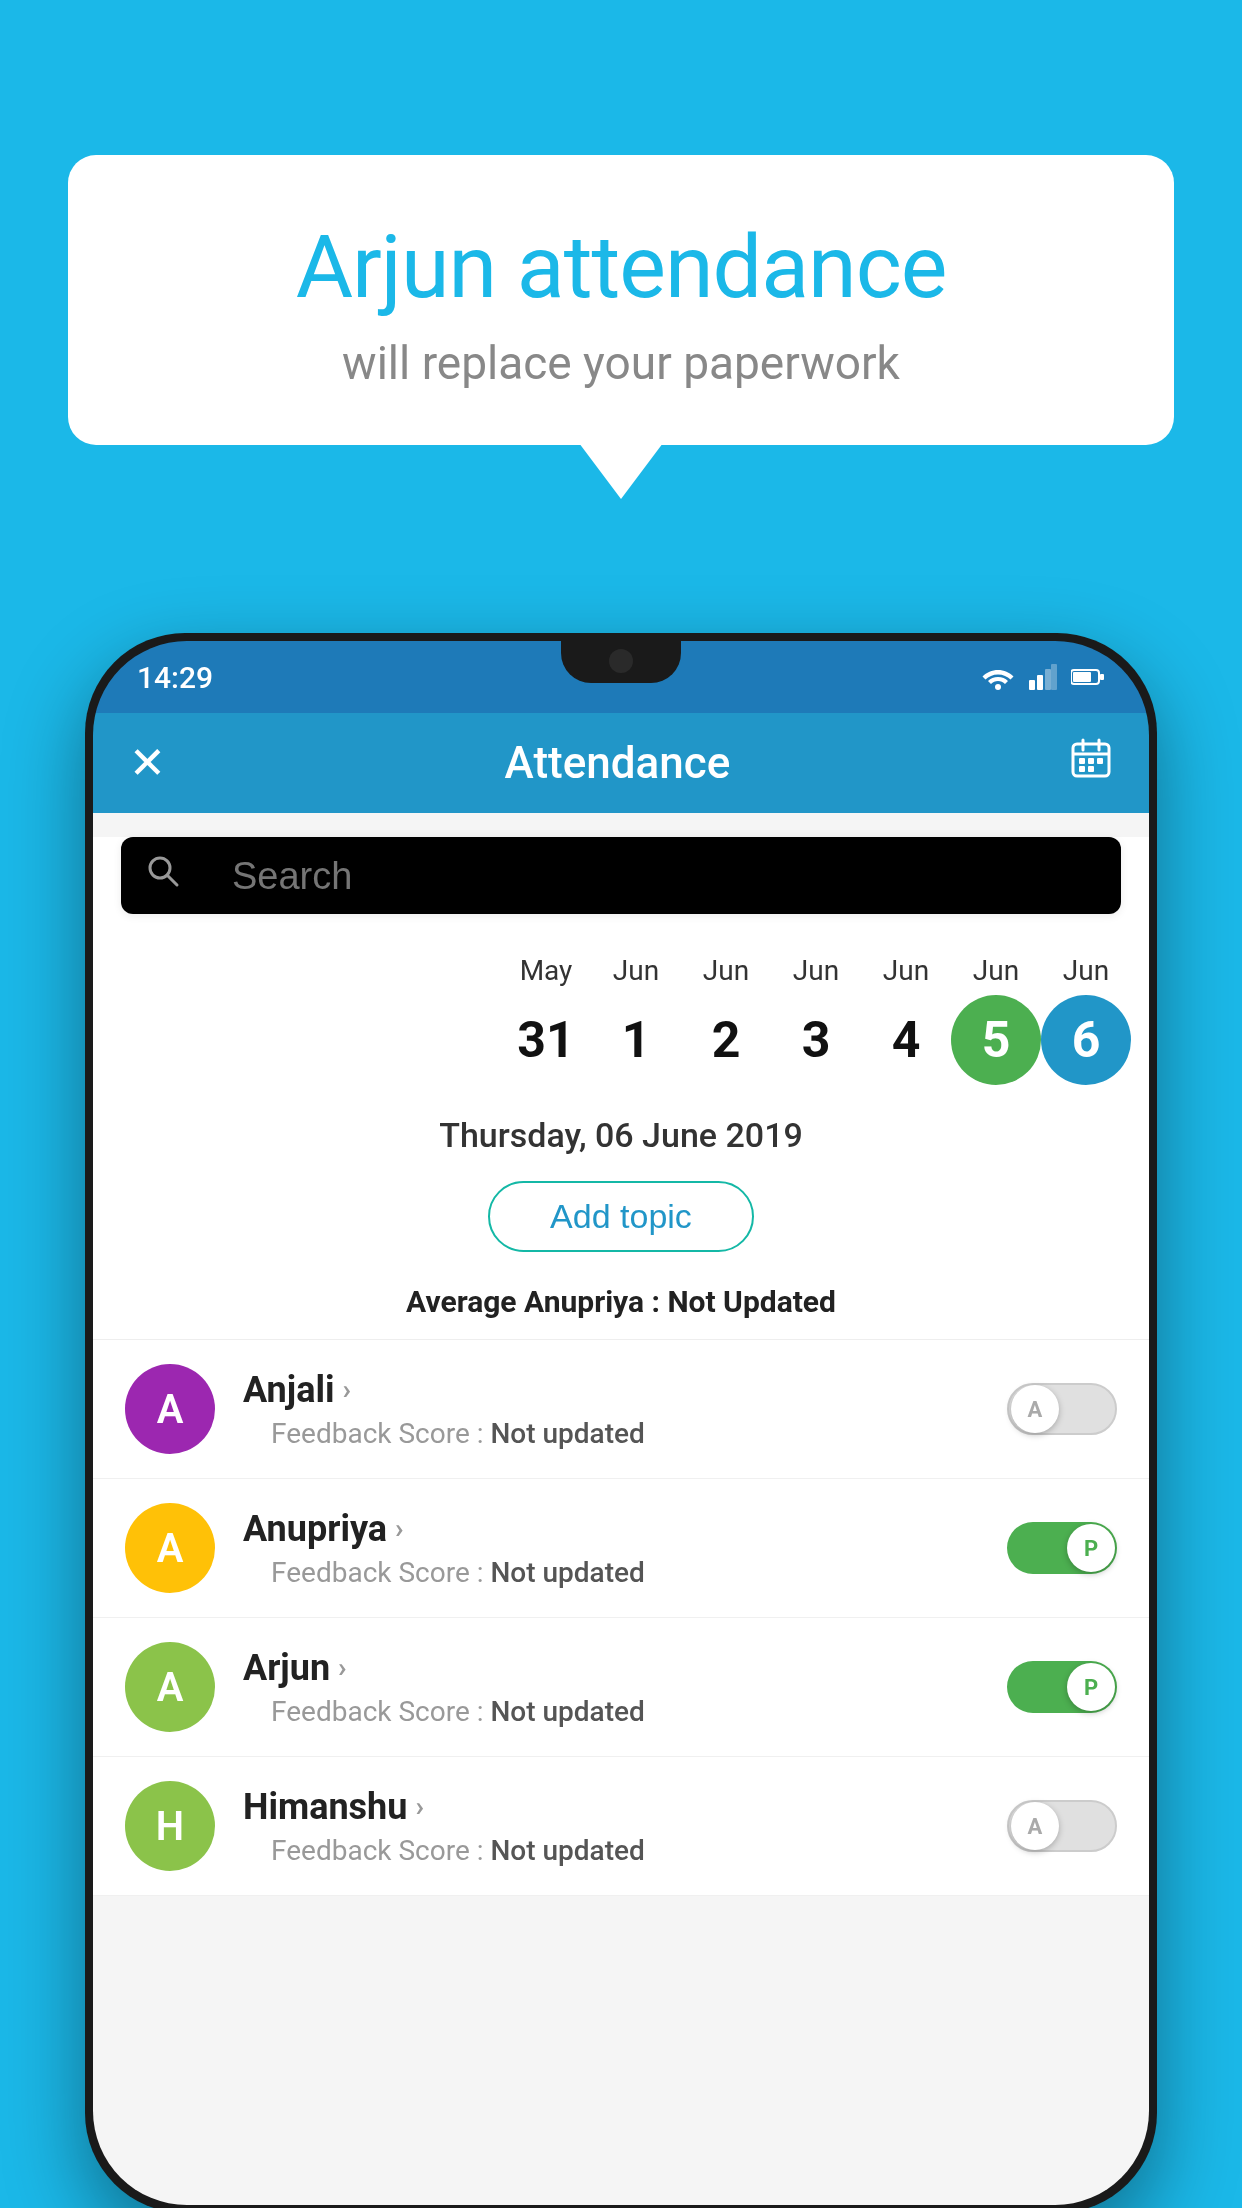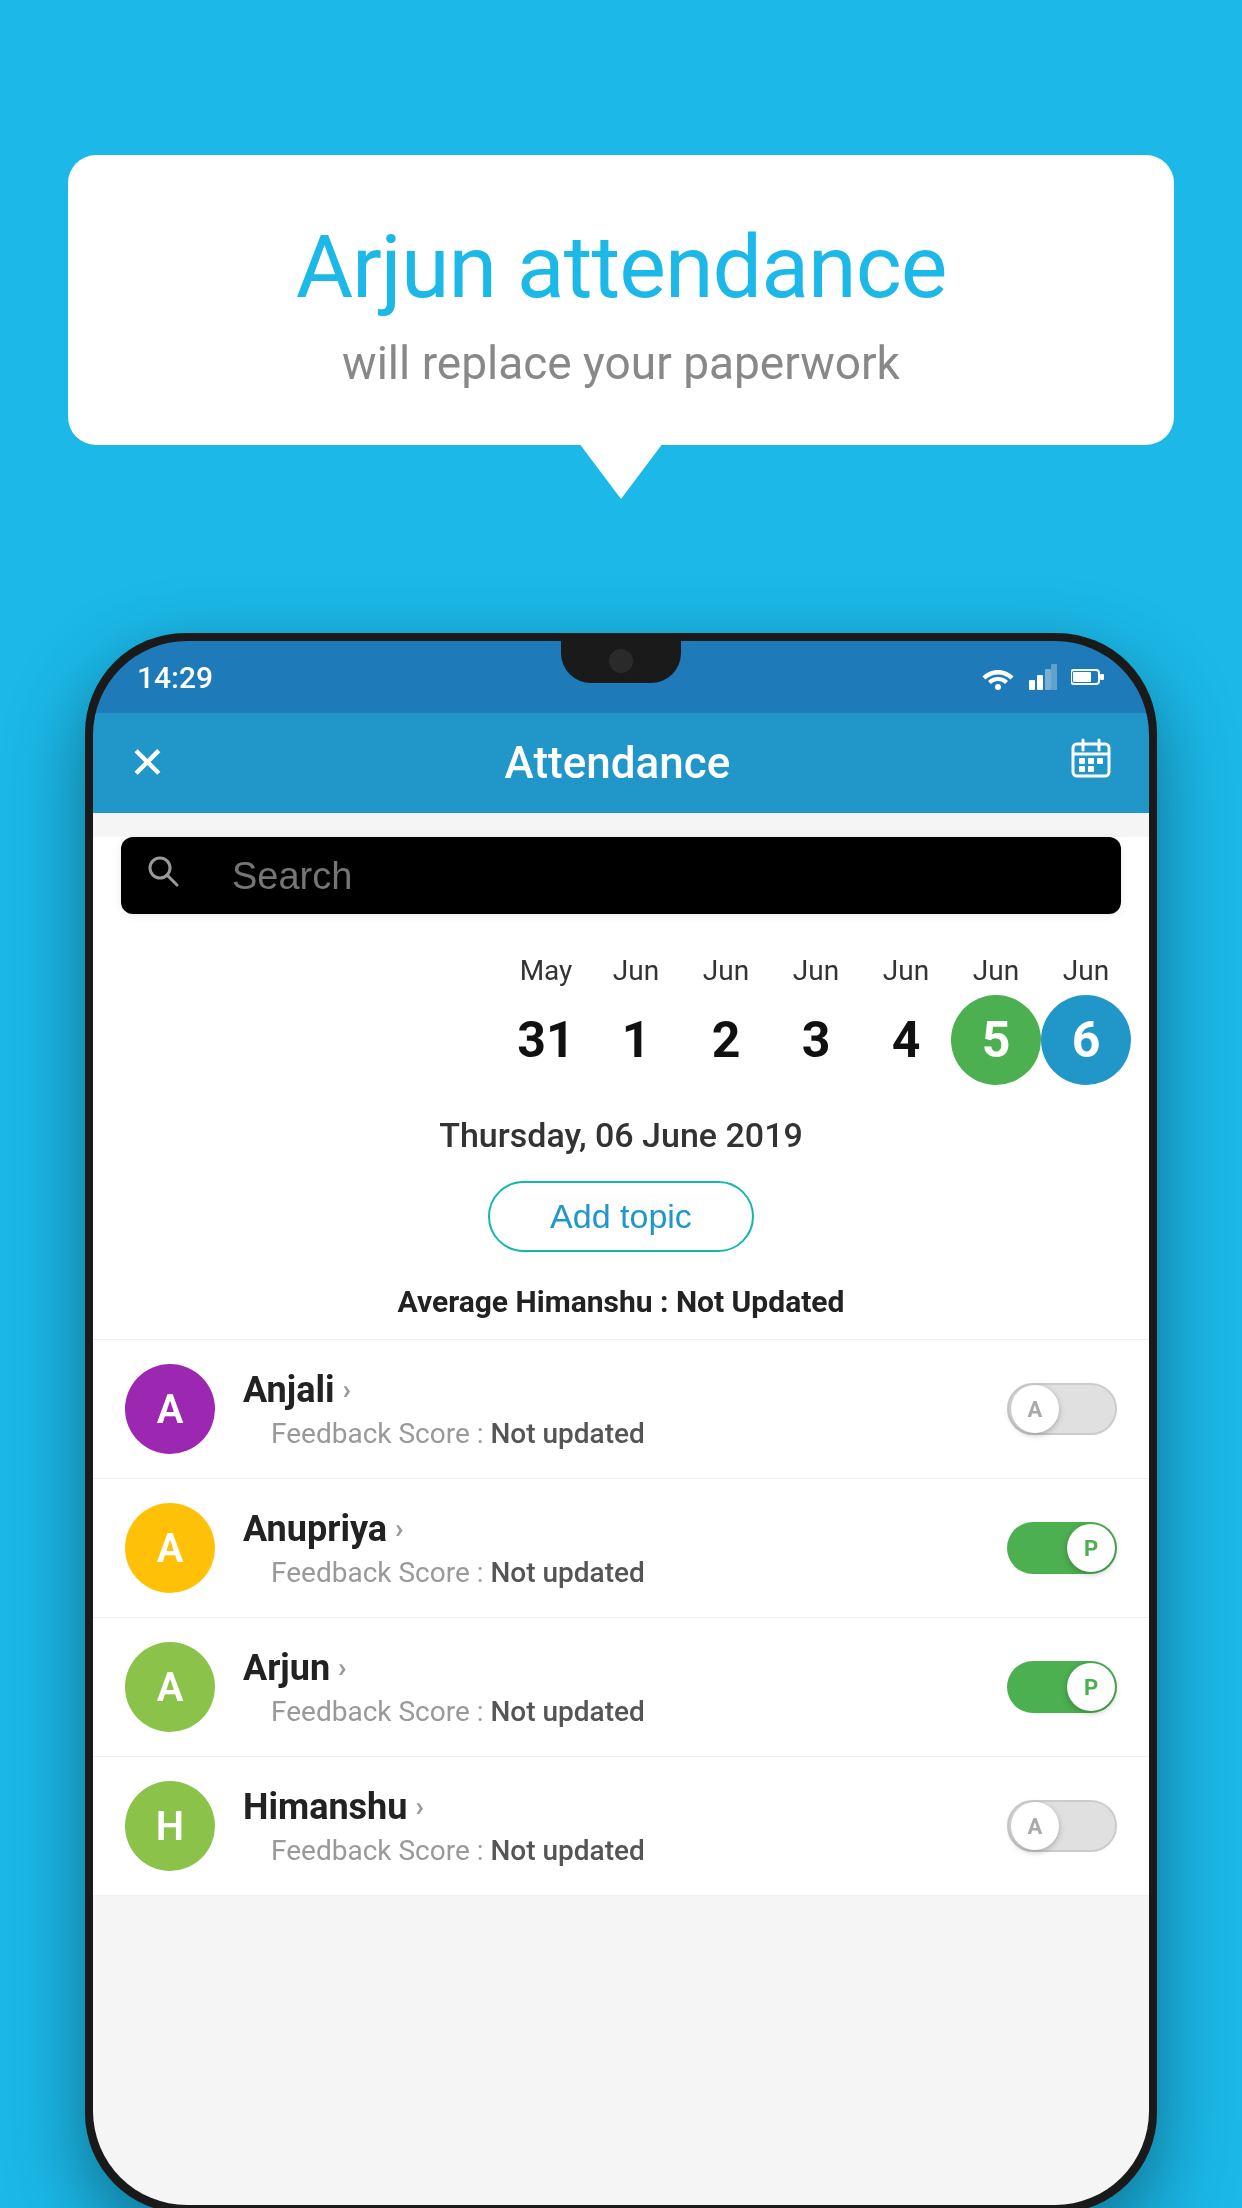--- a/index.html
+++ b/index.html
@@ -454,21 +454,21 @@
             </div>
           </div>
 
         <div class="date-display">Thursday, 06 June 2019</div>
 
         <div class="add-topic-container">
           <button class="add-topic-btn">Add topic</button>
         </div>
 
         <div class="feedback-summary">
-          <span>Average Himanshu :</span>
+          <span>Average Anupriya :</span>
           <span>Not Updated</span>
         </div>
 
         <div class="student-list" id="student-list">
         <div class="student-item">
               <div class="student-avatar" style="background: rgb(156, 39, 176);">A</div>
               <div class="student-info">
                 <div class="student-name">Anjali <span class="chevron">›</span></div>
                 <div class="student-feedback">Feedback Score : <span>Not updated</span></div>
               </div>

